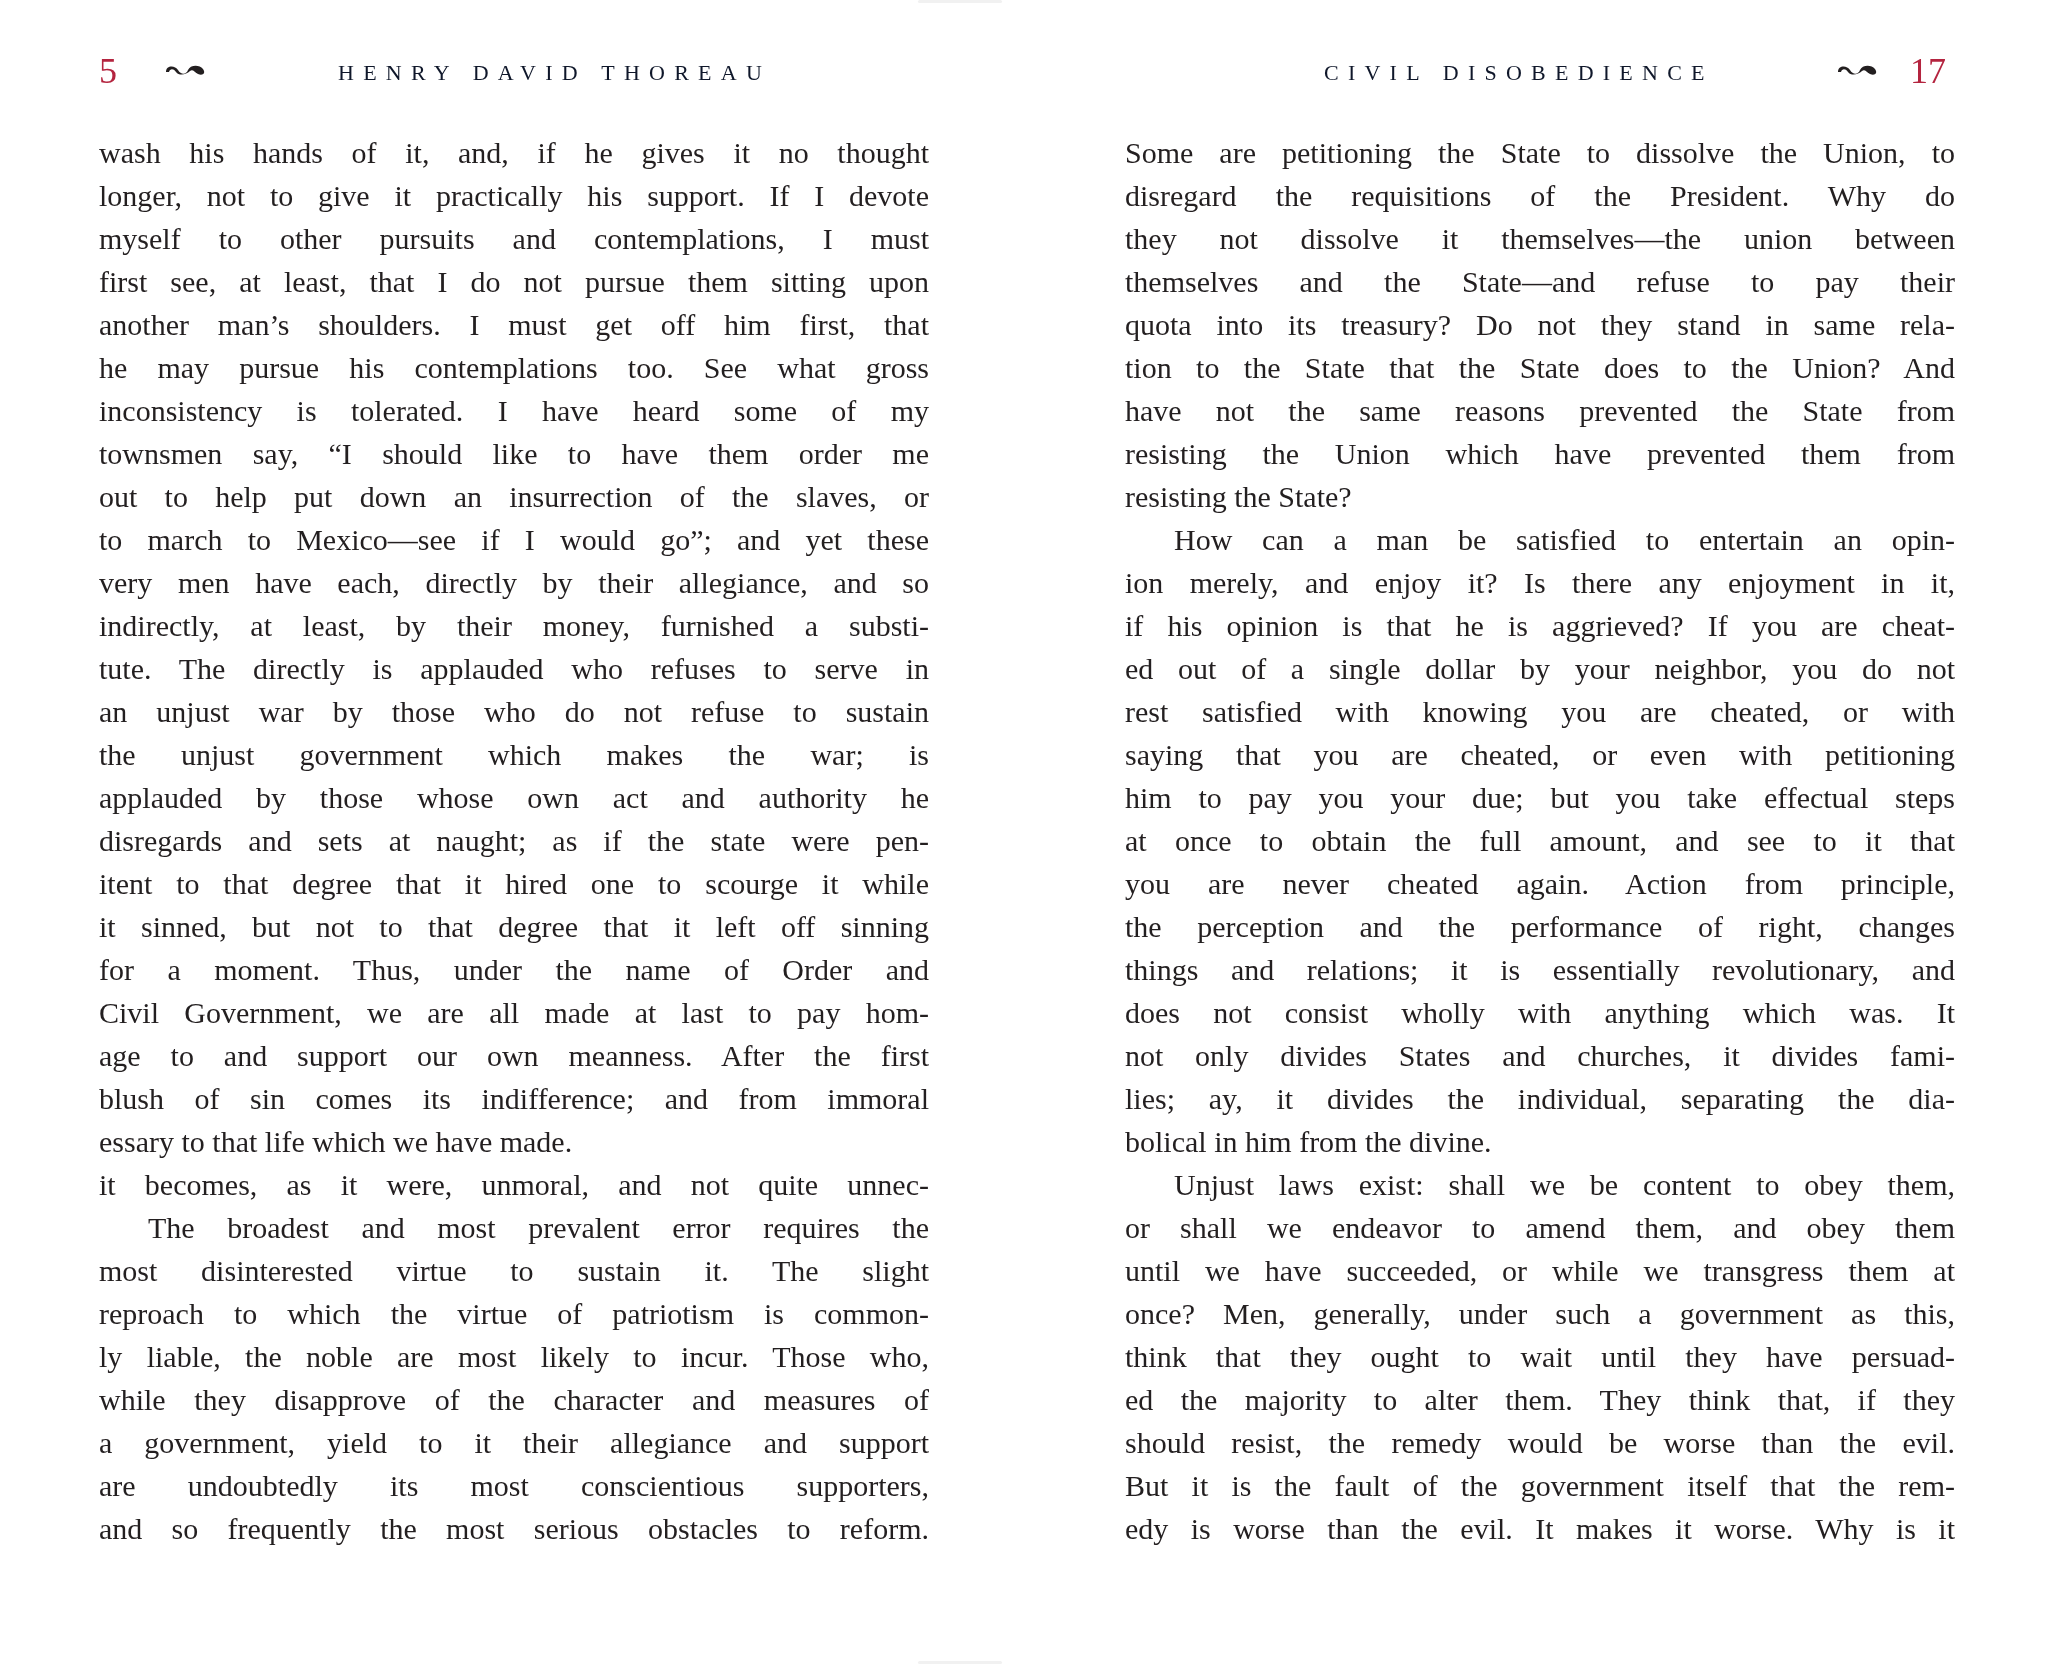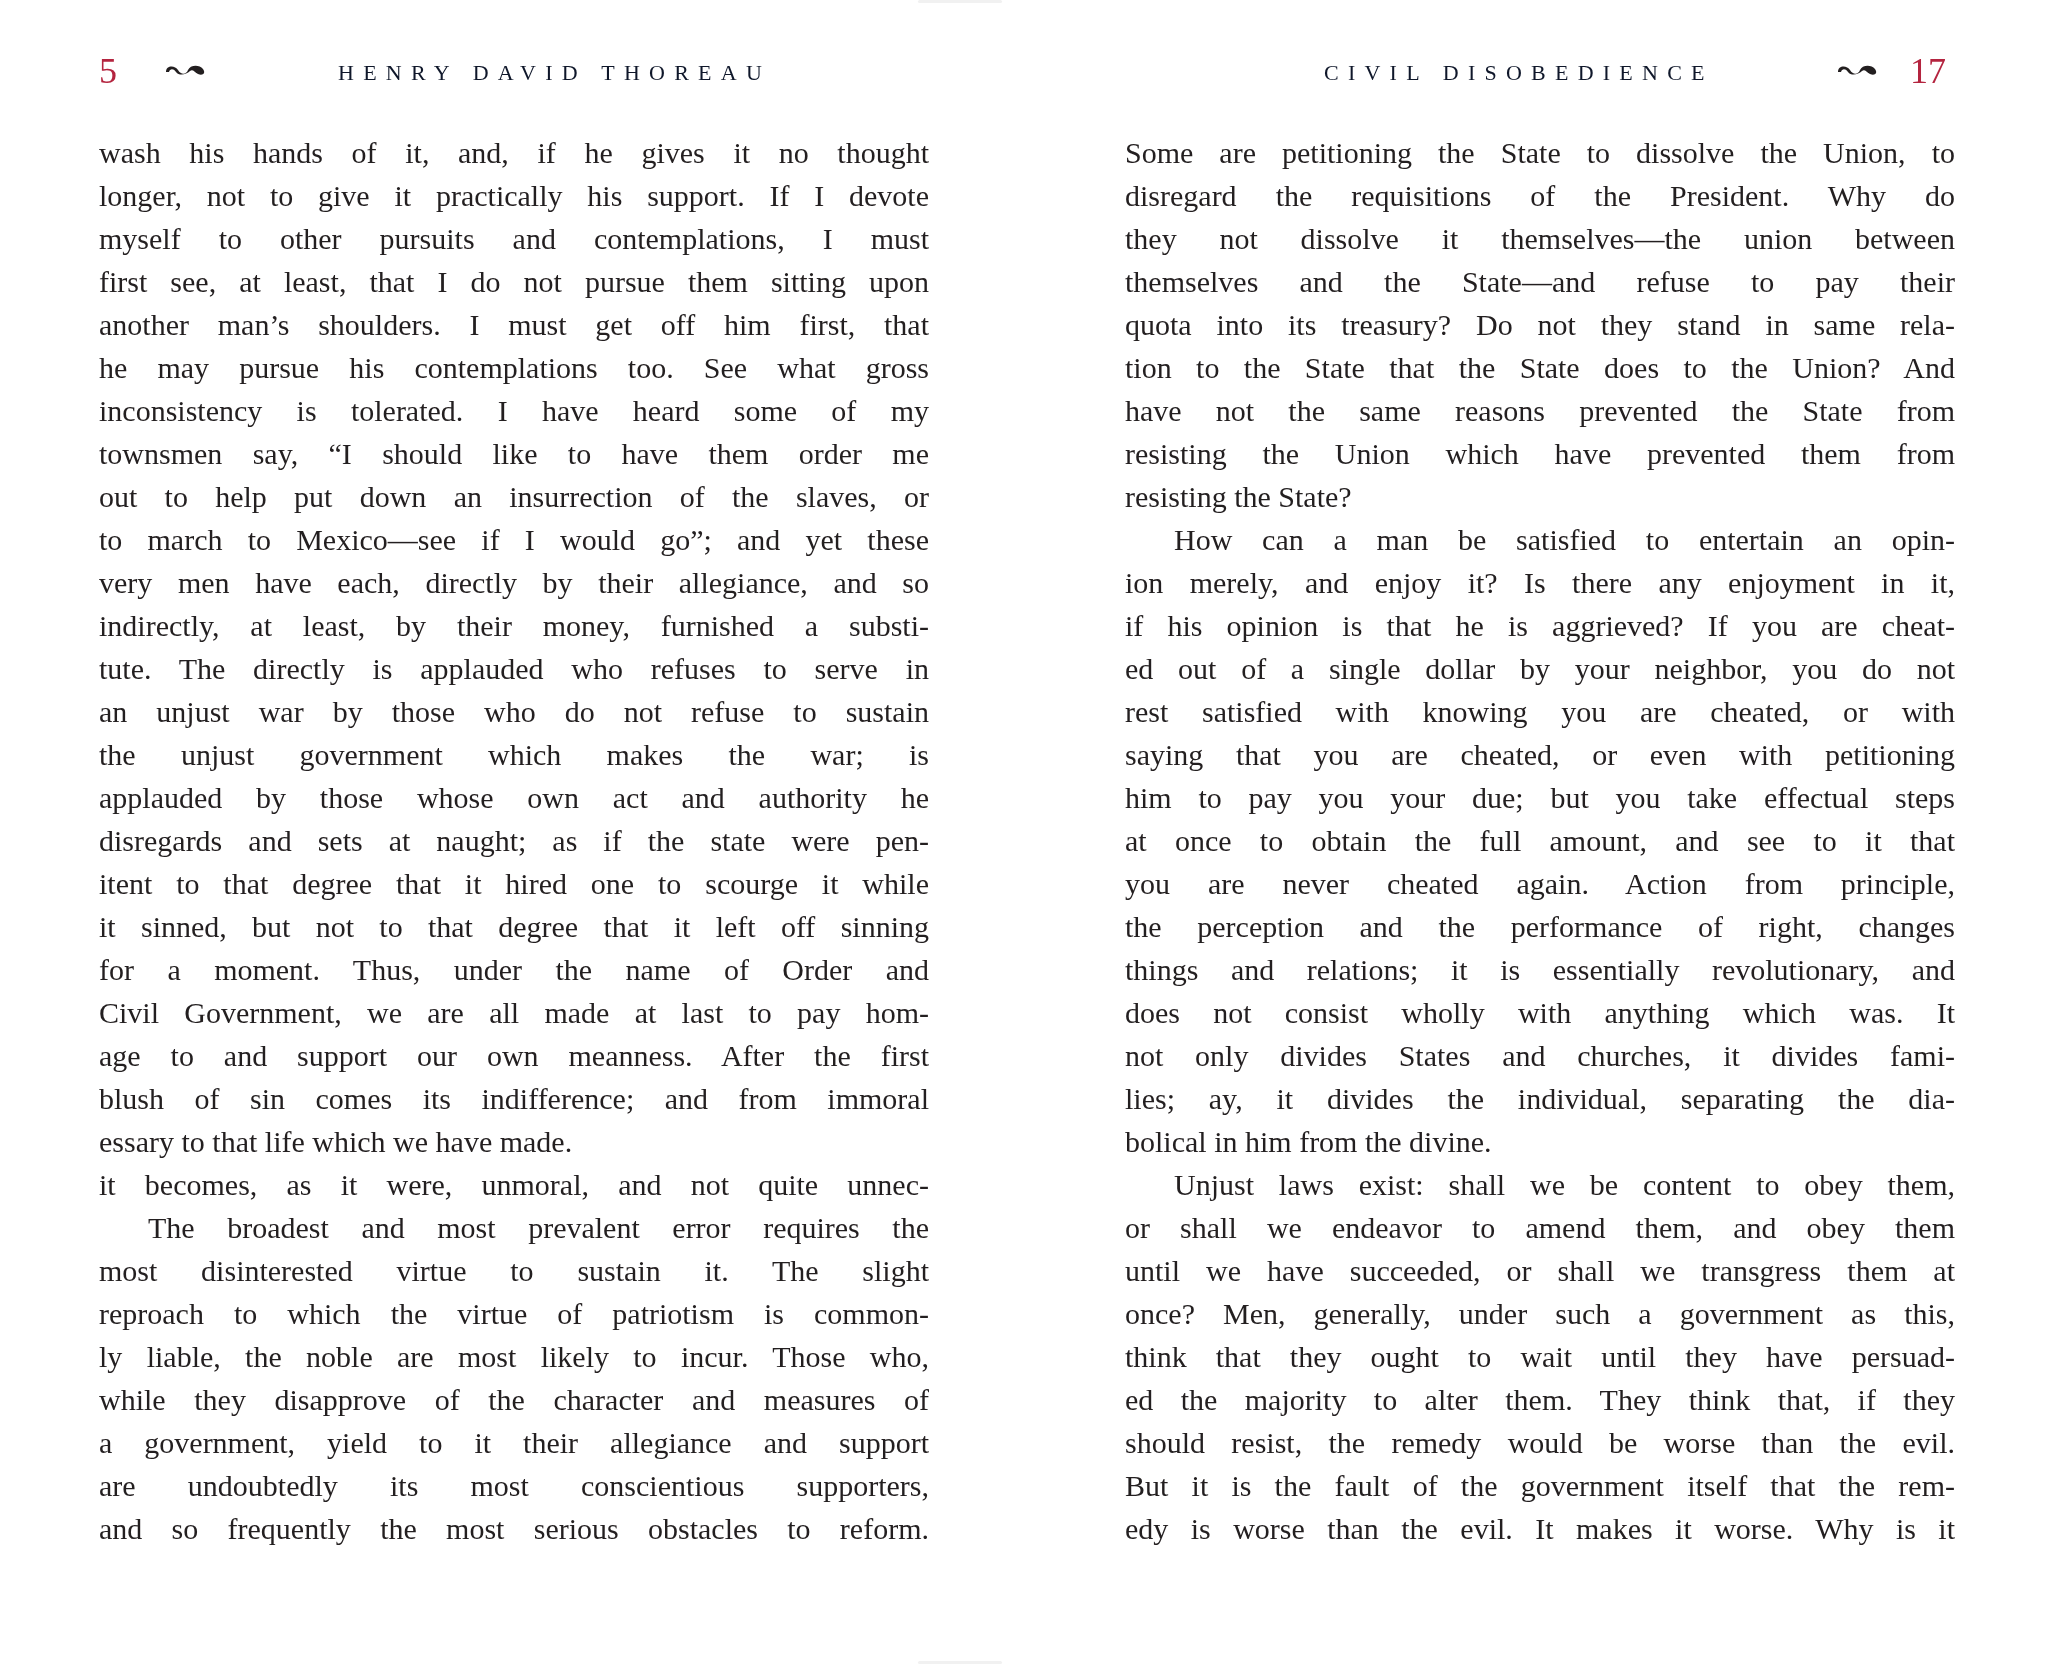--- a/index.html
+++ b/index.html
@@ -104,21 +104,21 @@
       <span class="line" style="white-space: nowrap; display: block;">at once to obtain the full amount, and see to it that</span>
       <span class="line" style="white-space: nowrap; display: block;">you are never cheated again. Action from principle,</span>
       <span class="line" style="white-space: nowrap; display: block;">the perception and the performance of right, changes</span>
       <span class="line" style="white-space: nowrap; display: block;">things and relations; it is essentially revolutionary, and</span>
       <span class="line" style="white-space: nowrap; display: block;">does not consist wholly with anything which was. It</span>
       <span class="line" style="white-space: nowrap; display: block;">not only divides States and churches, it divides fami-</span>
       <span class="line" style="white-space: nowrap; display: block;">lies; ay, it divides the individual, separating the dia-</span>
       <span class="line last" style="white-space: nowrap; display: block;">bolical in him from the divine.</span>
       <span class="line indent" style="white-space: nowrap; display: block;">Unjust laws exist: shall we be content to obey them,</span>
       <span class="line" style="white-space: nowrap; display: block;">or shall we endeavor to amend them, and obey them</span>
-      <span class="line" style="white-space: nowrap; display: block;">until we have succeeded, or shall we transgress them at</span>
+      <span class="line" style="white-space: nowrap; display: block;">until we have succeeded, or while we transgress them at</span>
       <span class="line" style="white-space: nowrap; display: block;">once? Men, generally, under such a government as this,</span>
       <span class="line" style="white-space: nowrap; display: block;">think that they ought to wait until they have persuad-</span>
       <span class="line" style="white-space: nowrap; display: block;">ed the majority to alter them. They think that, if they</span>
       <span class="line" style="white-space: nowrap; display: block;">should resist, the remedy would be worse than the evil.</span>
       <span class="line" style="white-space: nowrap; display: block;">But it is the fault of the government itself that the rem-</span>
       <span class="line" style="white-space: nowrap; display: block;">edy is worse than the evil. It makes it worse. Why is it</span>
     </div>
 </div>
 
 <div class="tick-mark bottom"></div>

